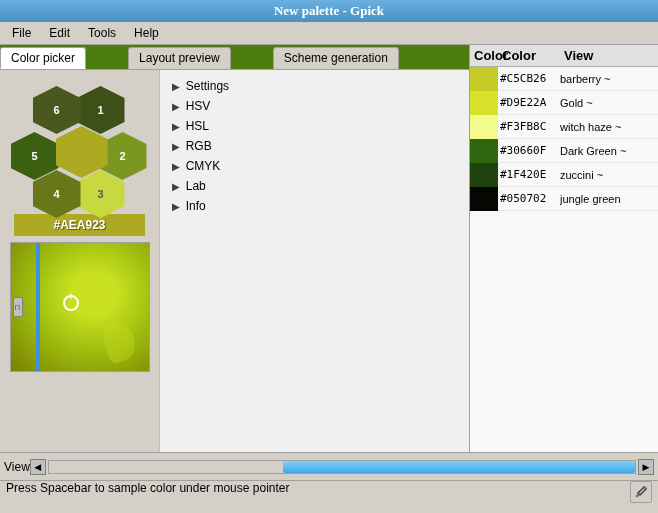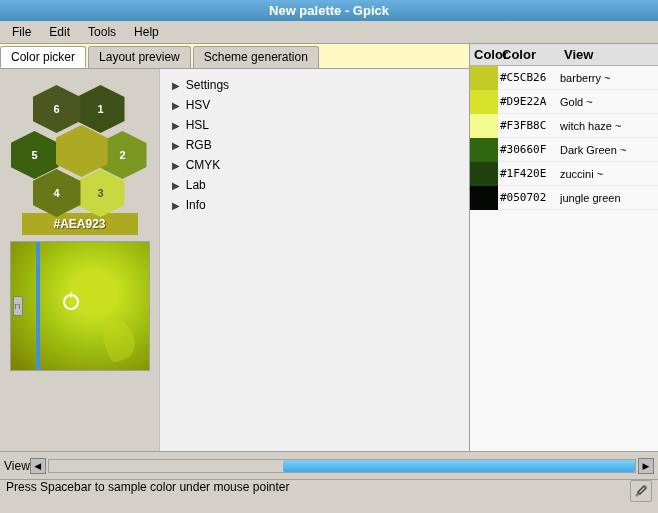--- a/index.html
+++ b/index.html
@@ -13,20 +13,21 @@
     }
 
     
     .title-bar {
       background: linear-gradient(to bottom, #6ab0e0, #4890c0);
       color: white;
       text-align: center;
       padding: 3px 0;
       font-size: 13px;
       font-weight: bold;
+      font-family: Liberation Serif, serif;
     }
 
     
     .menu-bar {
       background: #d4d0c8;
       border-bottom: 1px solid #a0a0a0;
       padding: 2px 4px;
       display: flex;
       gap: 2px;
     }
@@ -46,23 +47,24 @@
     .left-panel {
       width: 470px;
       display: flex;
       flex-direction: column;
       border-right: 1px solid #a0a0a0;
     }
 
     
     .tab-bar {
       display: flex;
-      background: #fef9c3;
+      background: #4d7c0f;
       border-bottom: 1px solid #a0a0a0;
       padding-top: 2px;
+      gap: 40px;
     }
     .tab {
       padding: 3px 10px;
       border: 1px solid #a0a0a0;
       border-bottom: none;
       background: #d4d0c8;
       cursor: pointer;
       margin-right: 2px;
       border-radius: 3px 3px 0 0;
       font-size: 12px;
@@ -106,21 +108,21 @@
       justify-content: center;
       font-size: 11px;
       font-weight: bold;
       color: white;
       clip-path: polygon(50% 0%, 100% 25%, 100% 75%, 50% 100%, 0% 75%, 0% 25%);
       cursor: pointer;
     }
 
     
     .color-display {
-      width: 116px;
+      width: 131px;
       height: 22px;
       background: #AEA923;
       margin-bottom: 6px;
       display: flex;
       align-items: center;
       justify-content: center;
       font-size: 12px;
       font-weight: bold;
       color: white;
       text-shadow: 1px 1px 1px rgba(0,0,0,0.5);

